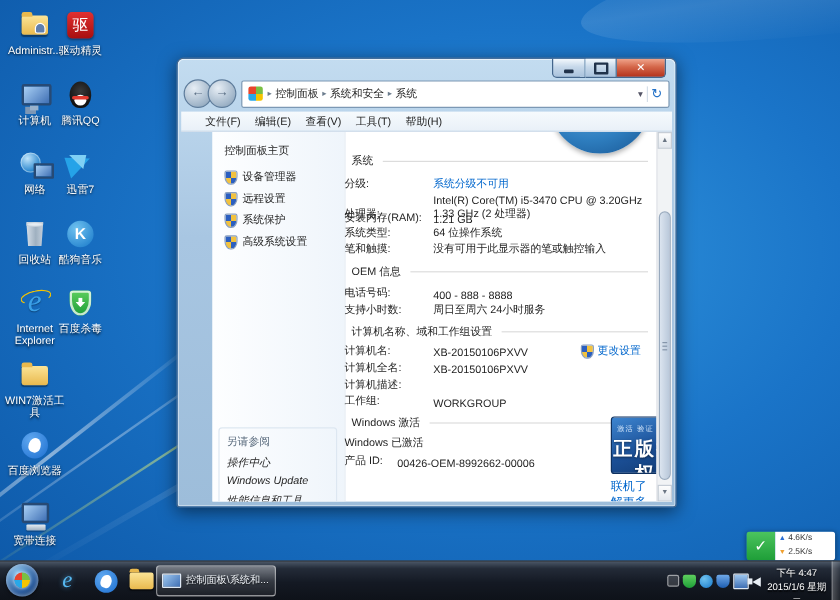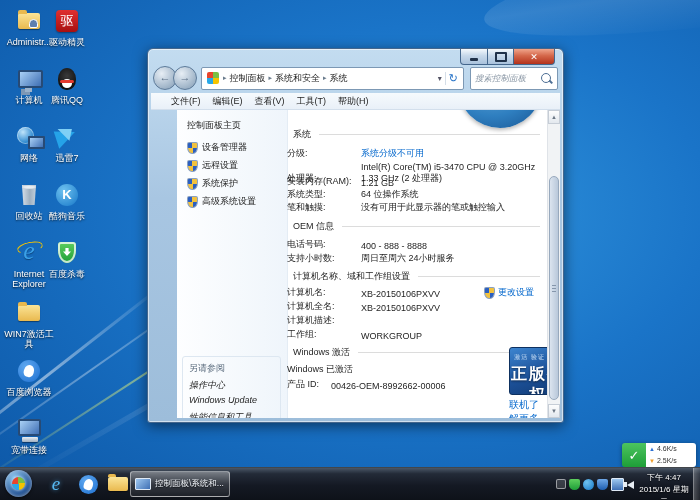--- a/index.html
+++ b/index.html
@@ -333,24 +333,20 @@
         <span class="seg">控制面板</span>
         <span class="sep">▸</span>
         <span class="seg">系统和安全</span>
         <span class="sep">▸</span>
         <span class="seg">系统</span>
         <span class="tail">
           <span class="dd">▾</span>
           <span class="rf">↻</span>
         </span>
       </div>
-      <div class="search">
-        <input placeholder="搜索控制面板" style="">
-        <div class="mag"></div>
-      </div>
     </div>
 
     <div class="menubar">
       <span>文件(F)</span>
       <span>编辑(E)</span>
       <span>查看(V)</span>
       <span>工具(T)</span>
       <span>帮助(H)</span>
     </div>
 

